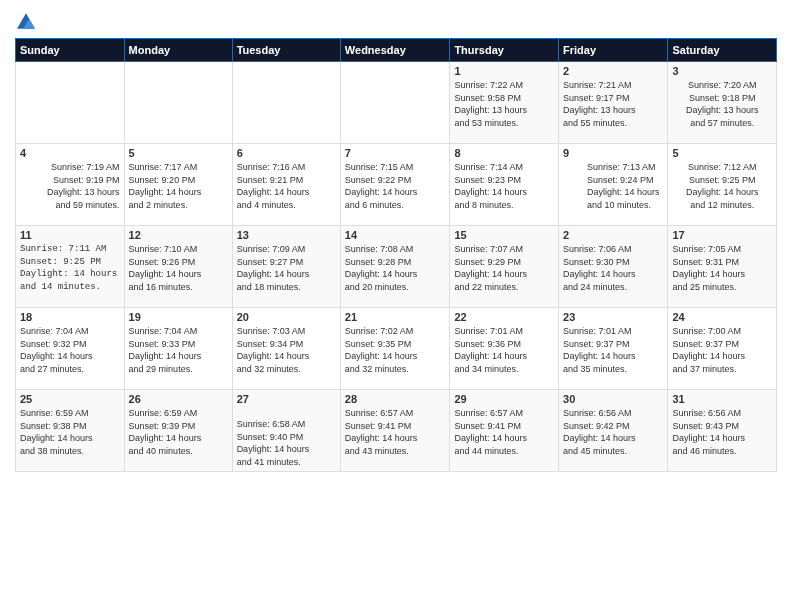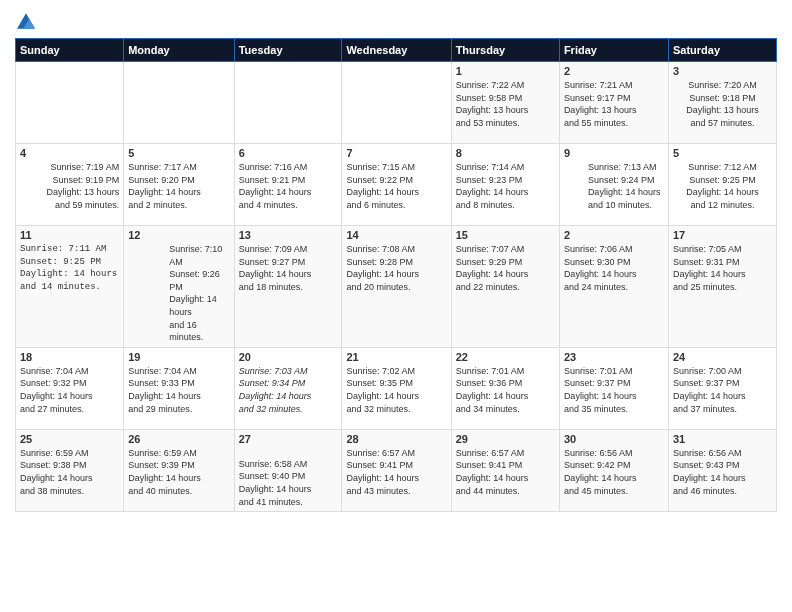--- a/index.html
+++ b/index.html
@@ -212,21 +212,21 @@
         <tr>
           <td>
             <div class="day-number">11</div>
             <div class="day-content" style="white-space: pre-line; font-family: Liberation Mono, monospace;">Sunrise: 7:11 AM
 Sunset: 9:25 PM
 Daylight: 14 hours
 and 14 minutes.</div>
           </td>
           <td>
             <div class="day-number">12</div>
-            <div class="day-content" style="white-space: pre-line; margin-left: 41px;">Sunrise: 7:10 AM
+            <div class="day-content" style="white-space: pre-line;">Sunrise: 7:10 AM
 Sunset: 9:26 PM
 Daylight: 14 hours
 and 16 minutes.</div>
           </td>
           <td>
             <div class="day-number">13</div>
             <div class="day-content" style="white-space: pre-line;">Sunrise: 7:09 AM
 Sunset: 9:27 PM
 Daylight: 14 hours
 and 18 minutes.</div>
@@ -270,21 +270,21 @@
           </td>
           <td>
             <div class="day-number">19</div>
             <div class="day-content" style="white-space: pre-line;">Sunrise: 7:04 AM
 Sunset: 9:33 PM
 Daylight: 14 hours
 and 29 minutes.</div>
           </td>
           <td>
             <div class="day-number">20</div>
-            <div class="day-content" style="white-space: pre-line; font-style: italic;">Sunrise: 7:03 AM
+            <div class="day-content" style="white-space: pre-line;">Sunrise: 7:03 AM
 Sunset: 9:34 PM
 Daylight: 14 hours
 and 32 minutes.</div>
           </td>
           <td>
             <div class="day-number">21</div>
             <div class="day-content" style="white-space: pre-line;">Sunrise: 7:02 AM
 Sunset: 9:35 PM
 Daylight: 14 hours
 and 32 minutes.</div>

